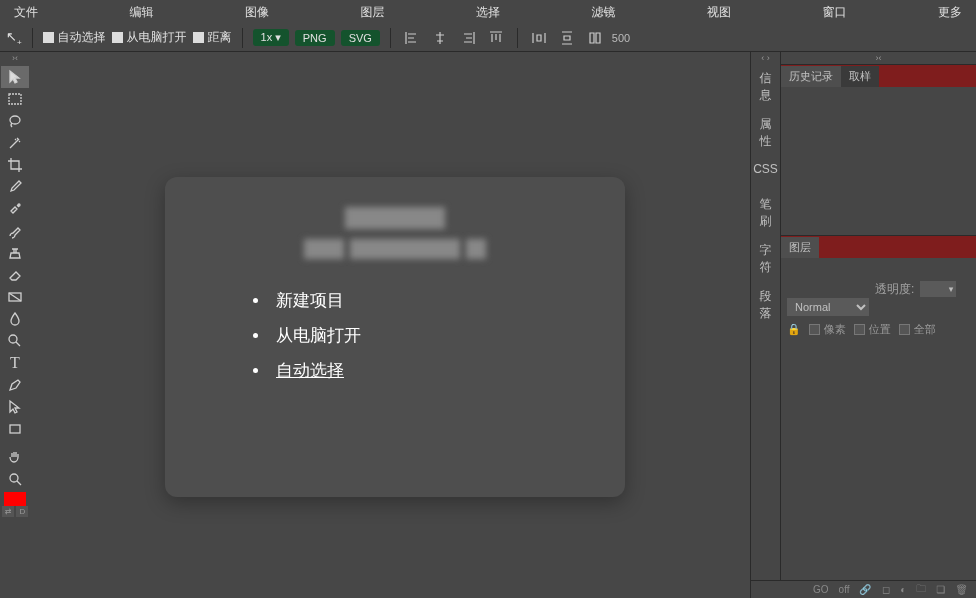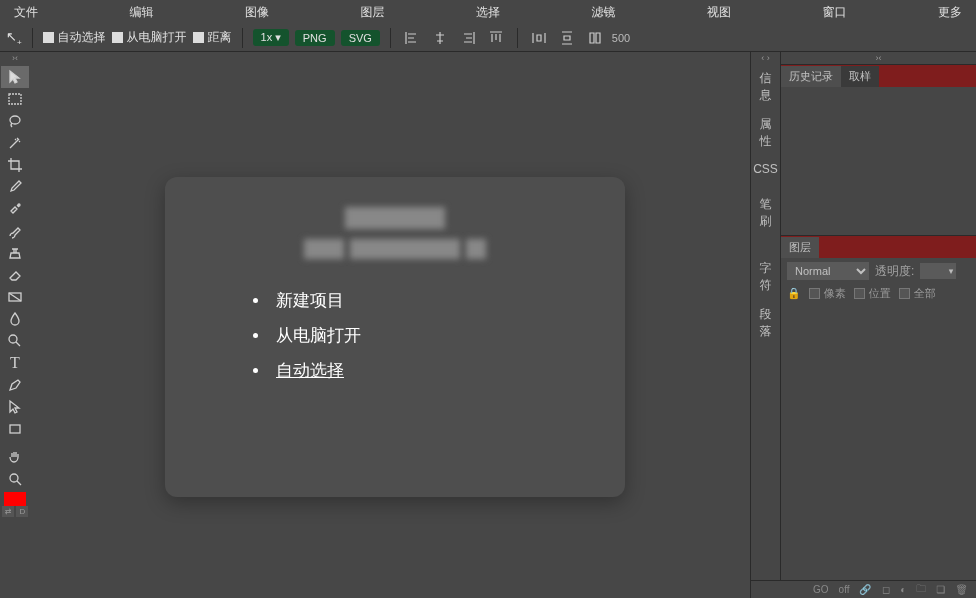--- a/index.html
+++ b/index.html
@@ -118,21 +118,21 @@
   background: #3a3a3a;
 }
 .panel-tabs .ptab.active { background: #4e4e4e; }
 .panel-body { padding: 4px 6px; font-size: 11px; color: #aaa; }
 
 .history-panel .panel-body { height: 148px; }
 
 .layers-row { display: flex; align-items: center; gap: 6px; padding: 4px 6px; }
 .layers-row select {
   background: #5a5a5a; border: none; color: #c0c0c0; font-size: 11px;
-  padding: 2px 16px 2px 4px; width: 82px;
+  padding: 2px 16px 2px 4px; width: 82px; margin-top: 36px;
 }
 .opacity-label { color: #a3a3a3; }
 .opacity-dd { width: 36px; height: 16px; background: #5a5a5a; display: inline-flex; align-items: center; justify-content: flex-end; padding-right: 3px;}
 .opacity-dd::after { content: "▾"; color: #bbb; font-size: 9px;}
 .lock-row { display: flex; align-items: center; gap: 8px; padding: 2px 6px; color: #999; font-size: 11px; }
 .lock-ico { color: #aaa; }
 .layers-body { flex: 1; }
 
 .statusbar {
   position: absolute; right: 0; bottom: 0; width: 225px; height: 18px;
@@ -345,21 +345,21 @@
     </div>
   </div>
 
   <div class="rightside">
     <div class="panel-tab-col">
       <div class="arr">‹ ›</div>
       <div class="vtab">信息</div>
       <div class="vtab">属性</div>
       <div class="vtab">CSS</div>
       <div class="vtab" style="margin-top:8px">笔刷</div>
-      <div class="vtab" style="margin-top:18px">字符</div>
+      <div class="vtab" style="margin-top:0">字符</div>
       <div class="vtab">段落</div>
     </div>
 
     <div class="right-panels">
       <div class="arr">›‹</div>
 
       <div class="panel history-panel">
         <div class="panel-tabs">
           <div class="ptab active">历史记录</div>
           <div class="ptab">取样</div>

